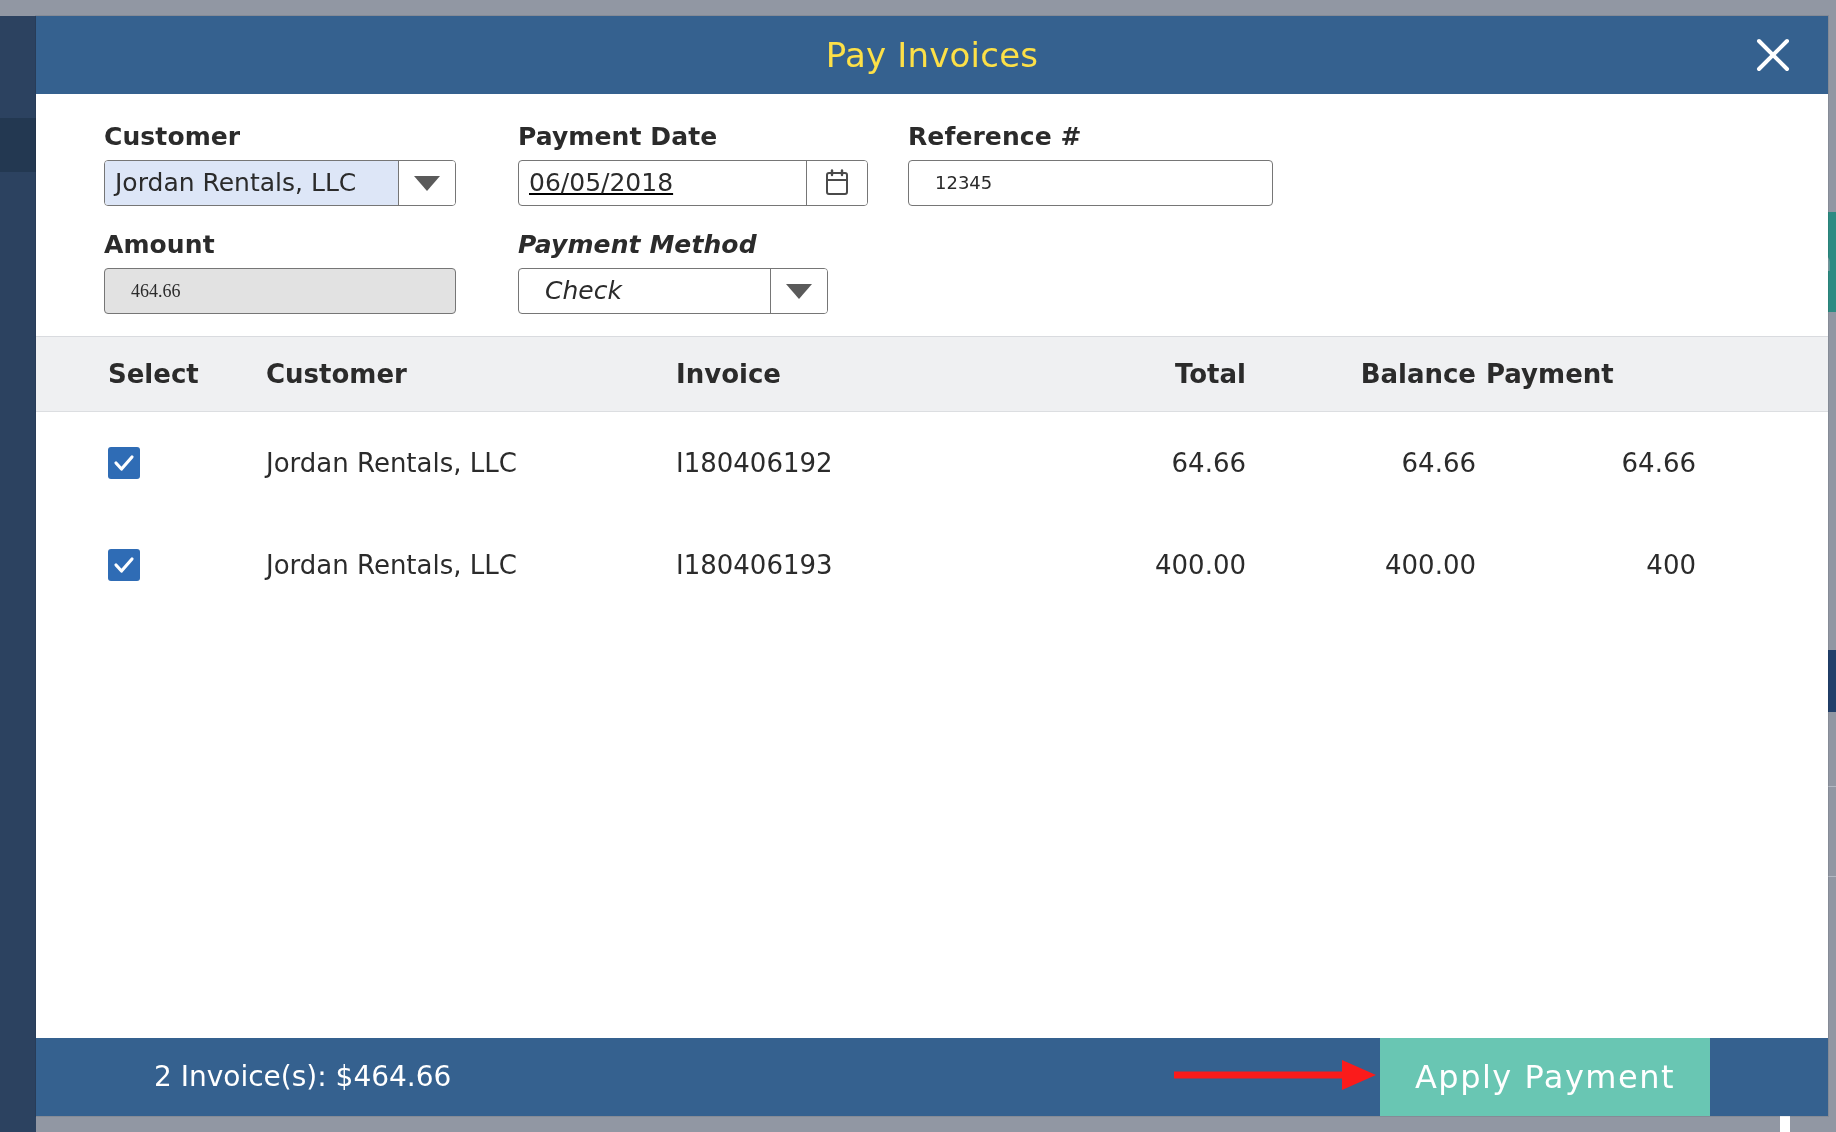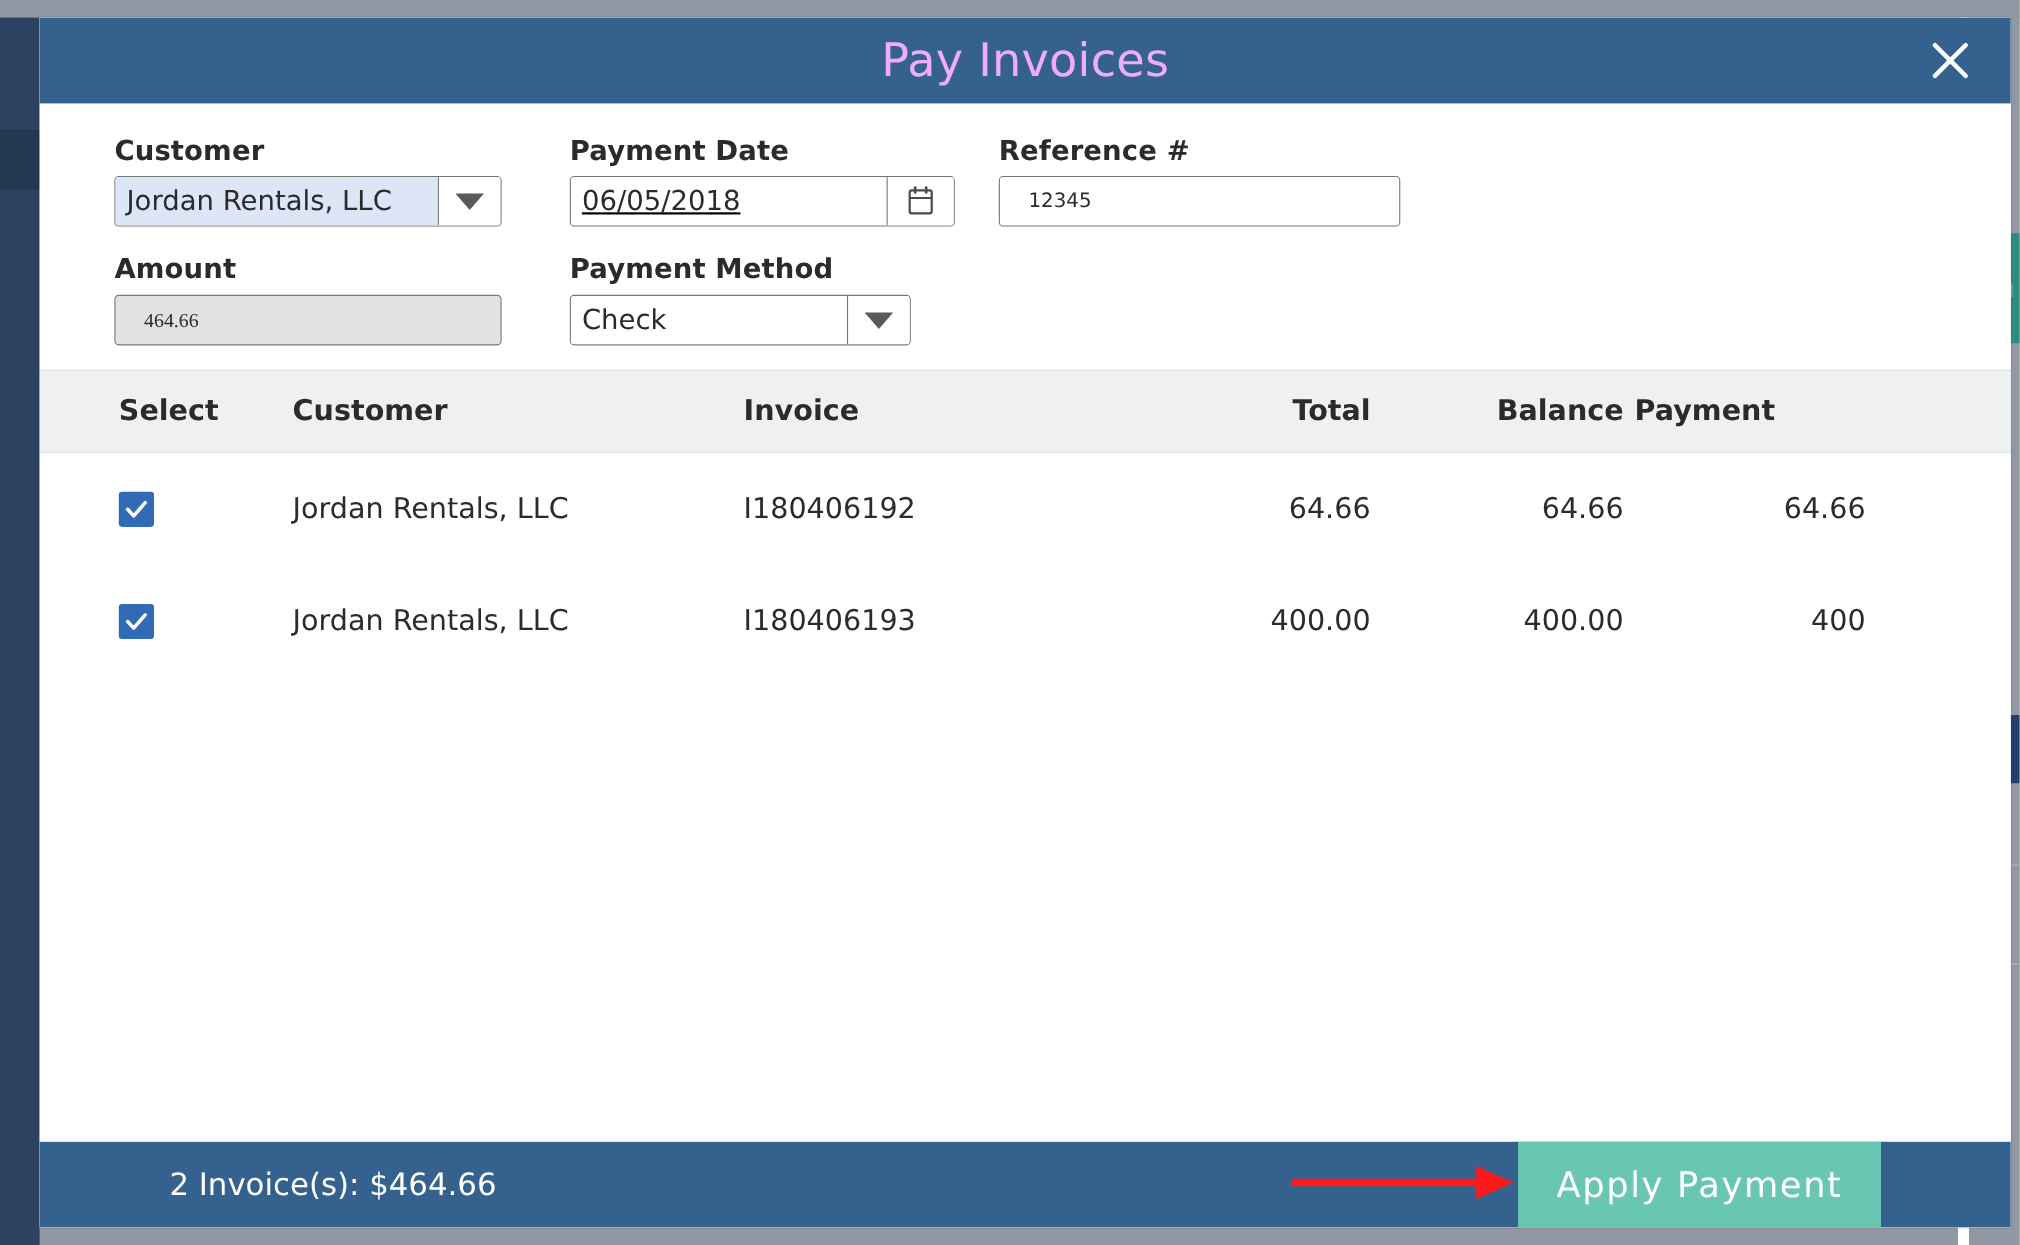--- a/index.html
+++ b/index.html
@@ -114,22 +114,22 @@
     flex-direction: column;
     overflow: hidden;
   }
   #modal-header {
     height: 78px;
     background: #35618f;
     position: relative;
     flex: 0 0 78px;
   }
   #modal-title {
-    color: #f0abfc;
-    font-size: 42px;
+    color: #fde047;
+    font-size: 34px;
     line-height: 78px;
     text-align: center;
     font-weight: normal;
     letter-spacing: 0.2px;
   }
   #modal-close {
     position: absolute;
     right: 24px;
     top: 0;
     height: 78px;
@@ -407,23 +407,23 @@
         <div class="text-input" style="width:365px;">12345</div>
       </div>
     </div>
 
     <div class="form-row">
       <div class="field" style="width:352px;">
         <div class="field-label">Amount</div>
         <div class="text-input readonly" style="width:352px;font-family:Liberation Serif, serif;">464.66</div>
       </div>
 
-      <div class="field" style="width:310px;margin-left:62px;">
+      <div class="field" style="width:310px;margin-left:62px;font-style:italic;">
         <div class="field-label">Payment Method</div>
-        <div class="combo" style="width:310px;">
+        <div class="combo" style="width:310px;padding-left:16px;">
           <div class="combo-value">Check</div>
           <div class="combo-btn">
               <span class="caret"></span>
             </div>
         </div>
       </div>
     </div>
 
   </div>
 

